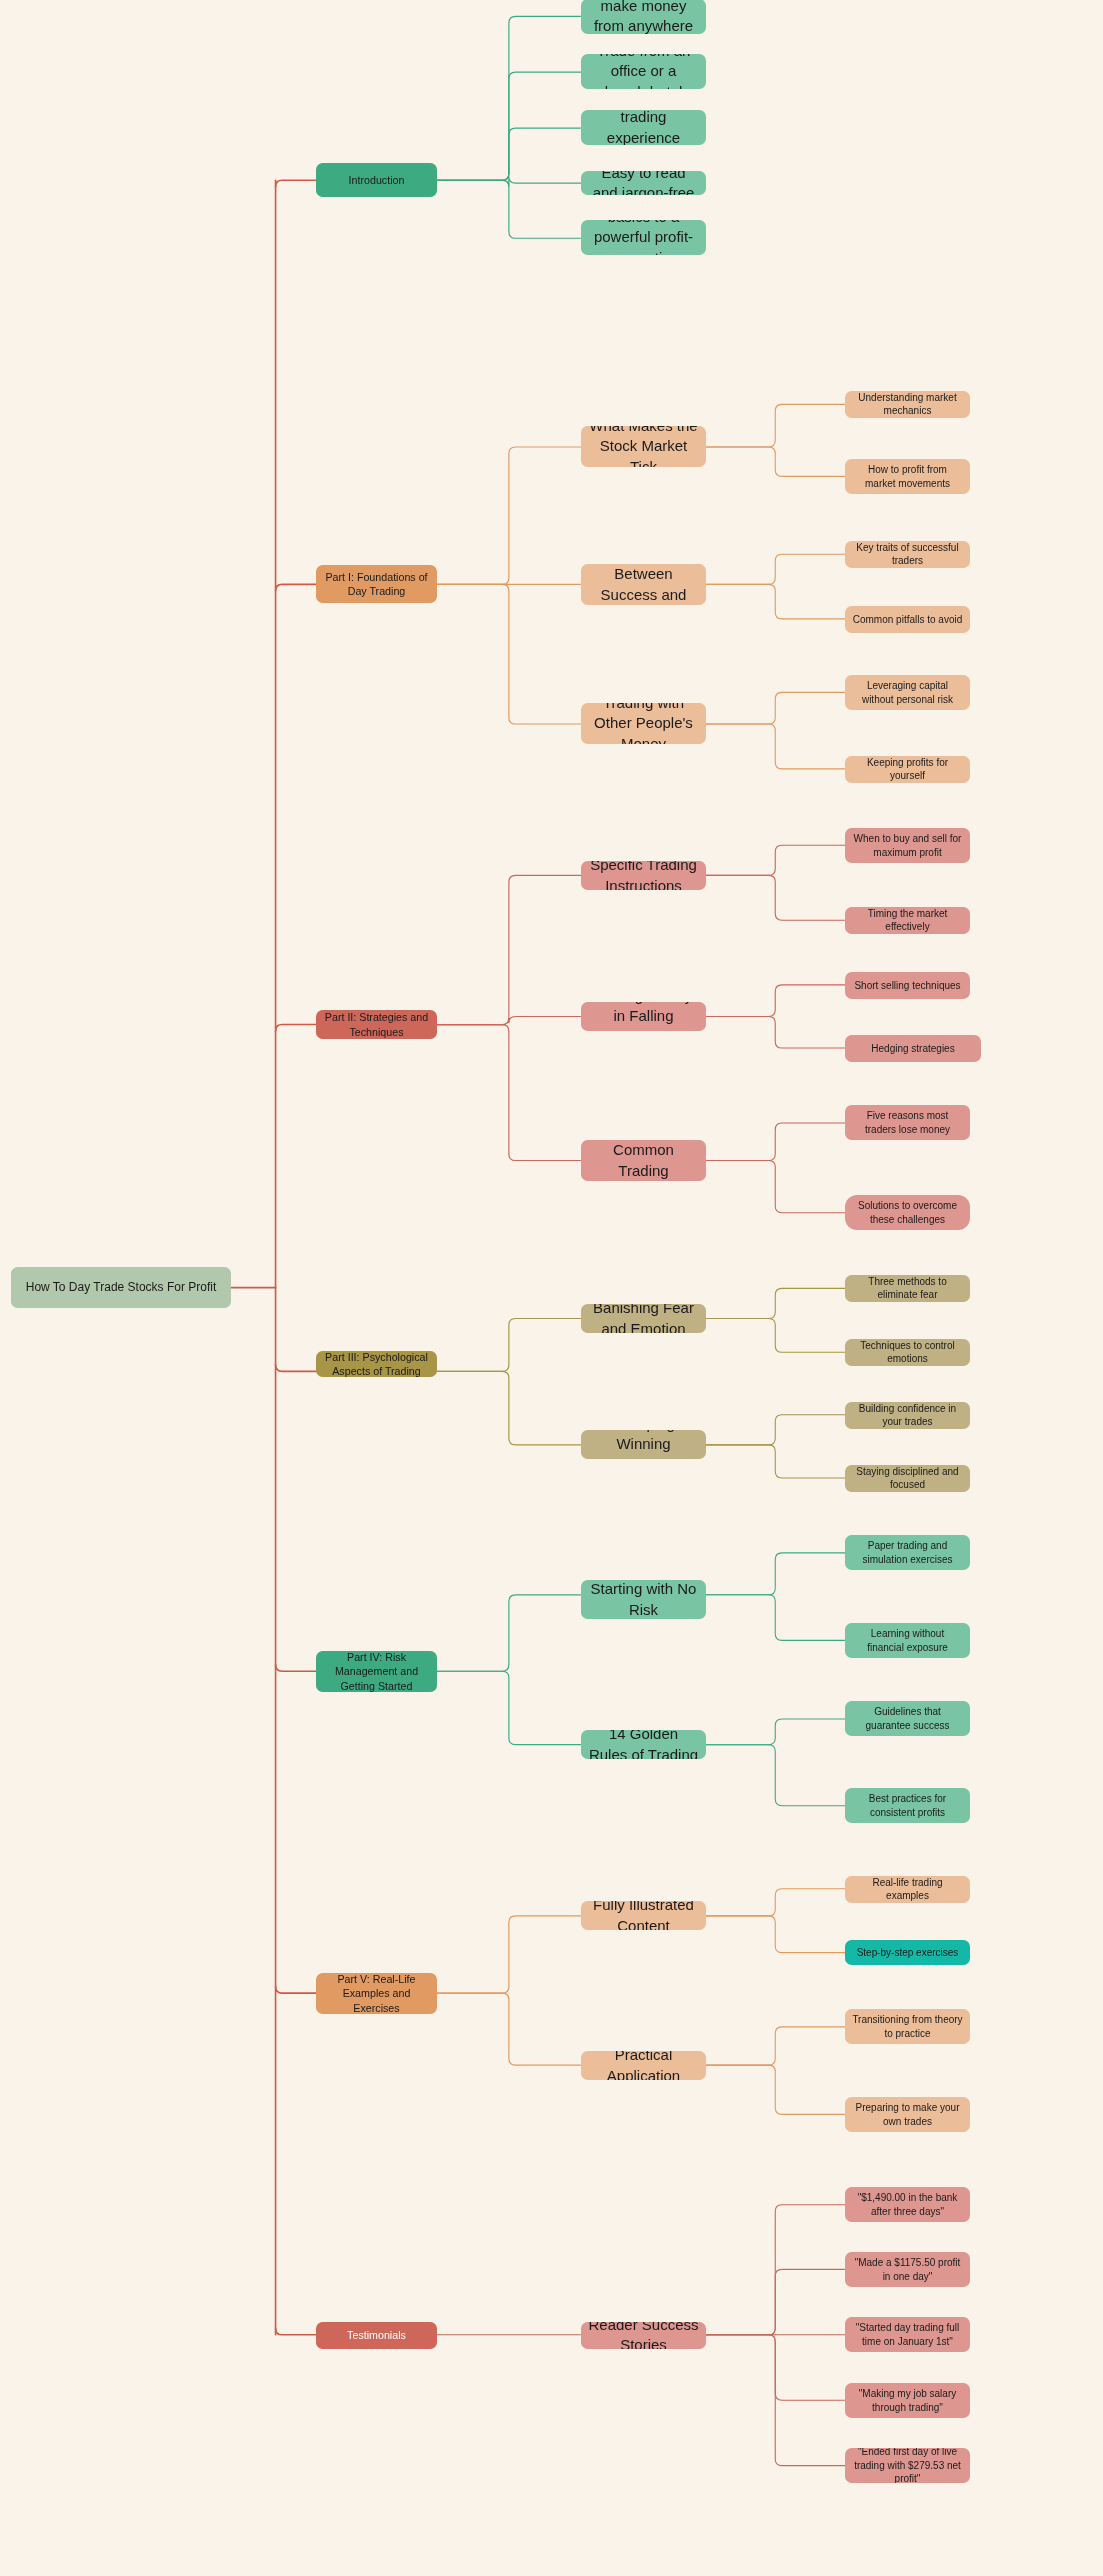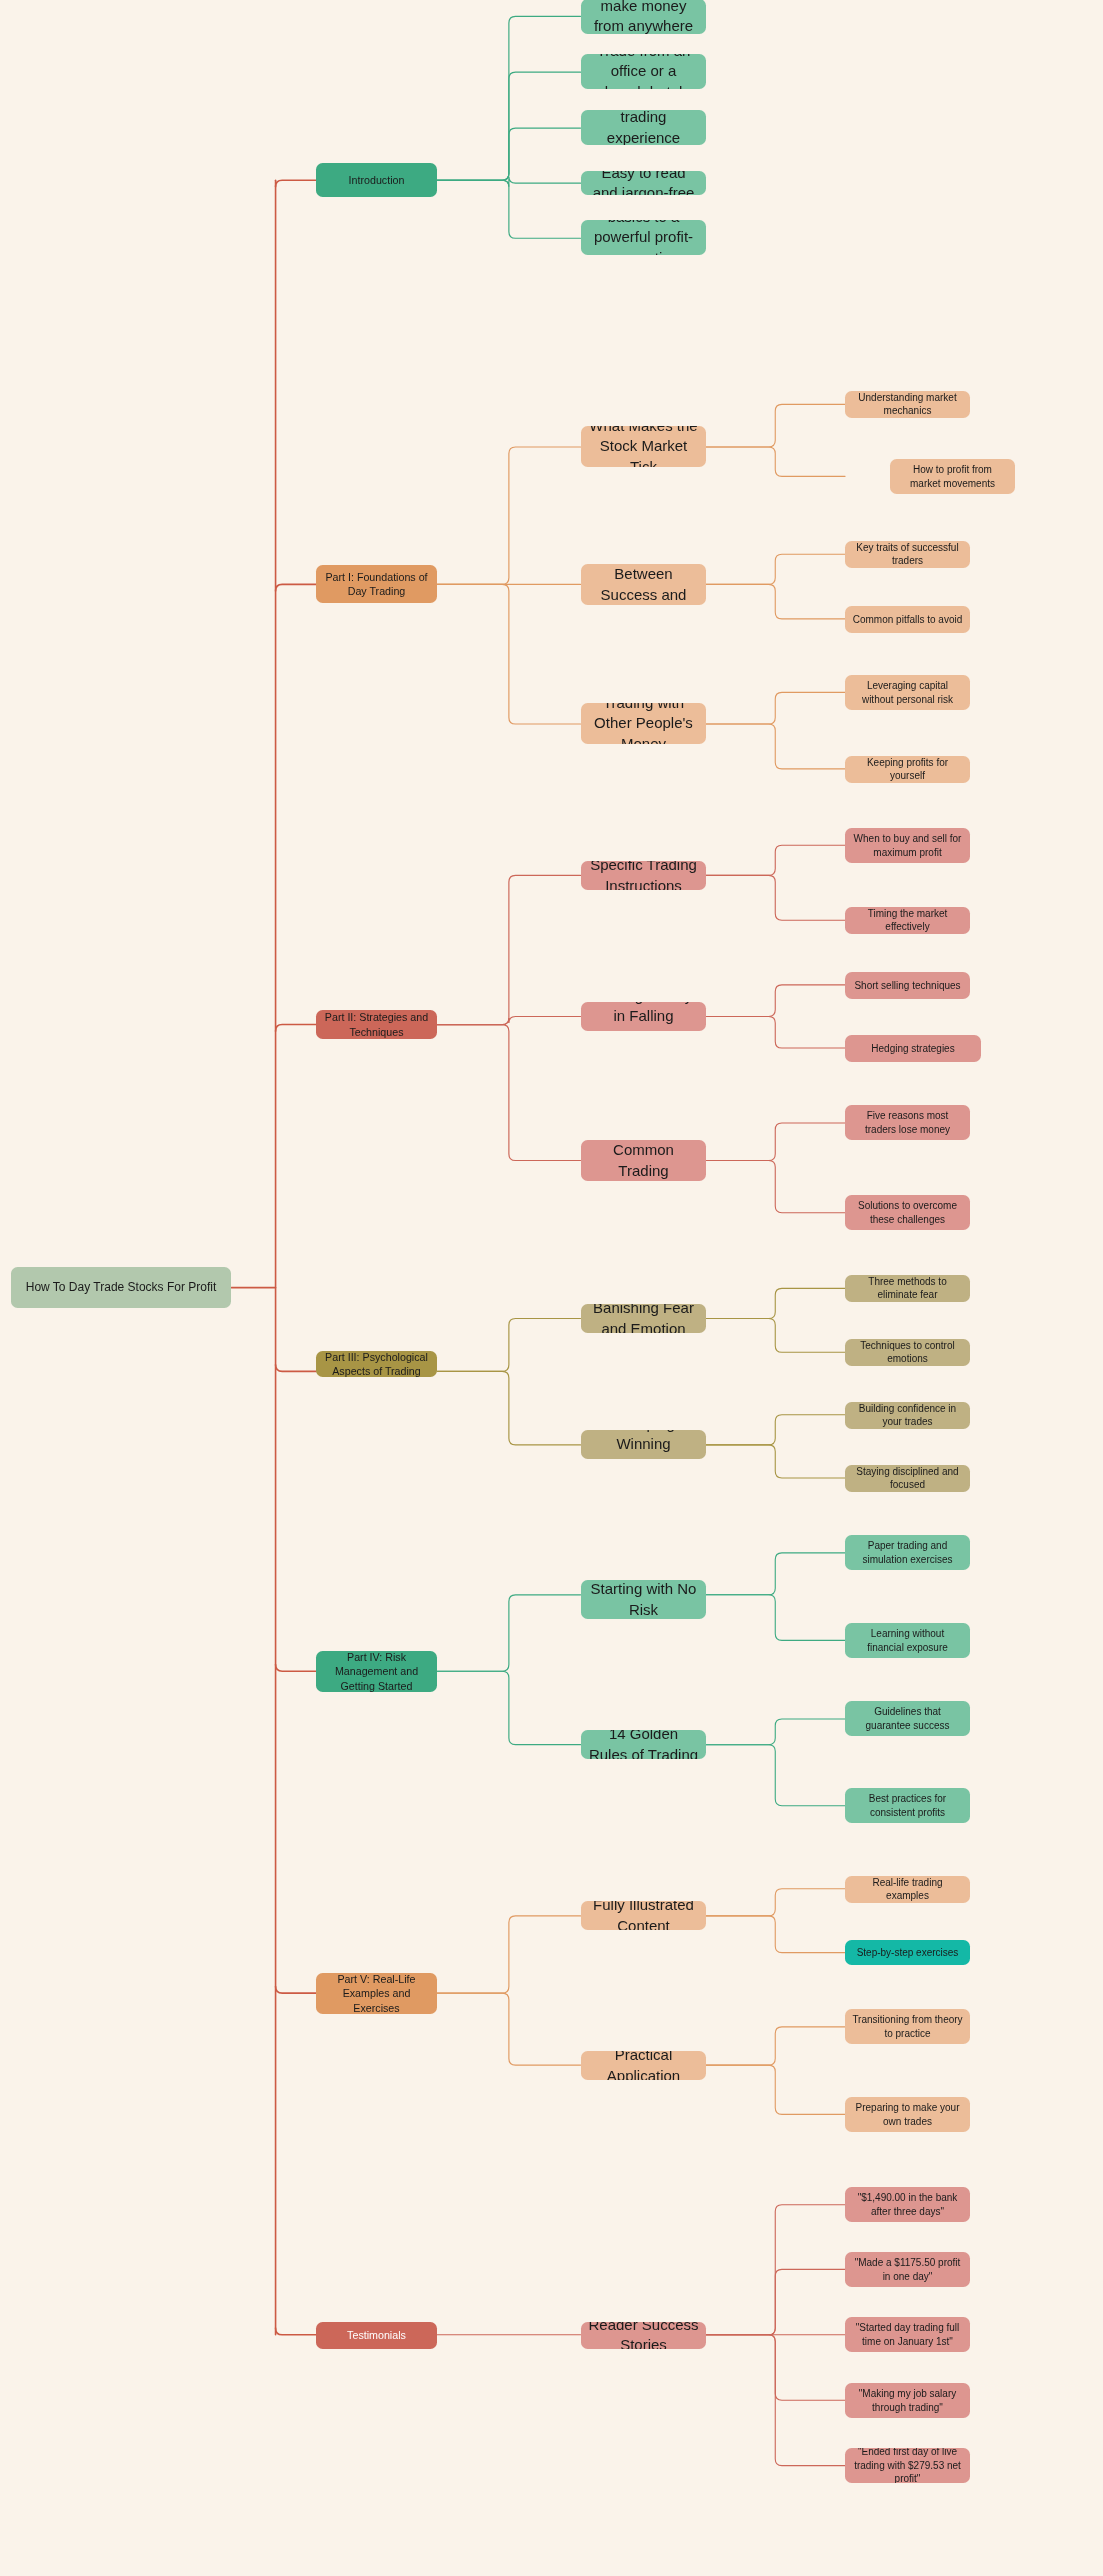--- a/index.html
+++ b/index.html
@@ -114,21 +114,21 @@
       </div>
       <div class="node lvl1" style="left: 316px; top: 565px; width: 121px; height: 38px; background: rgb(224, 154, 98);">
         <span>Part I: Foundations of Day Trading</span>
       </div>
       <div class="node lvl2" style="left: 581px; top: 426px; width: 125px; height: 41px; background: rgb(236, 189, 153);">
         <span>What Makes the Stock Market Tick</span>
       </div>
       <div class="node lvl3" style="left: 845px; top: 391px; width: 125px; height: 26.5px; background: rgb(236, 189, 153);">
         <span>Understanding market mechanics</span>
       </div>
-      <div class="node lvl3" style="left: 845px; top: 459px; width: 125px; height: 35px; background: rgb(236, 189, 153); margin-left: 45px;">
+      <div class="node lvl3" style="left: 845px; top: 459px; width: 125px; height: 35px; background: rgb(236, 189, 153);">
         <span>How to profit from market movements</span>
       </div>
       <div class="node lvl2" style="left: 581px; top: 564px; width: 125px; height: 41px; background: rgb(236, 189, 153);">
         <span>The Difference Between Success and Failure</span>
       </div>
       <div class="node lvl3" style="left: 845px; top: 541px; width: 125px; height: 26.5px; background: rgb(236, 189, 153);">
         <span>Key traits of successful traders</span>
       </div>
       <div class="node lvl3" style="left: 845px; top: 606px; width: 125px; height: 26.5px; background: rgb(236, 189, 153);">
         <span>Common pitfalls to avoid</span>
@@ -162,21 +162,21 @@
       </div>
       <div class="node lvl3" style="left: 845px; top: 1035px; width: 136px; height: 26.5px; background: rgb(221, 150, 144);">
         <span>Hedging strategies</span>
       </div>
       <div class="node lvl2" style="left: 581px; top: 1140px; width: 125px; height: 41px; background: rgb(221, 150, 144);">
         <span>Overcoming Common Trading Challenges</span>
       </div>
       <div class="node lvl3" style="left: 845px; top: 1105px; width: 125px; height: 35px; background: rgb(221, 150, 144);">
         <span>Five reasons most traders lose money</span>
       </div>
-      <div class="node lvl3" style="left: 845px; top: 1195px; width: 125px; height: 35px; background: rgb(221, 150, 144);">
+      <div class="node lvl3" style="left: 845px; top: 1195px; width: 125px; height: 35px; background: rgb(221, 150, 144); border-radius: 12px;">
         <span>Solutions to overcome these challenges</span>
       </div>
       <div class="node lvl1" style="left: 316px; top: 1351px; width: 121px; height: 26px; background: rgb(168, 149, 69);">
         <span>Part III: Psychological Aspects of Trading</span>
       </div>
       <div class="node lvl2" style="left: 581px; top: 1304px; width: 125px; height: 29px; background: rgb(191, 177, 131);">
         <span>Banishing Fear and Emotion</span>
       </div>
       <div class="node lvl3" style="left: 845px; top: 1275px; width: 125px; height: 26.5px; background: rgb(191, 177, 131);">
         <span>Three methods to eliminate fear</span>

